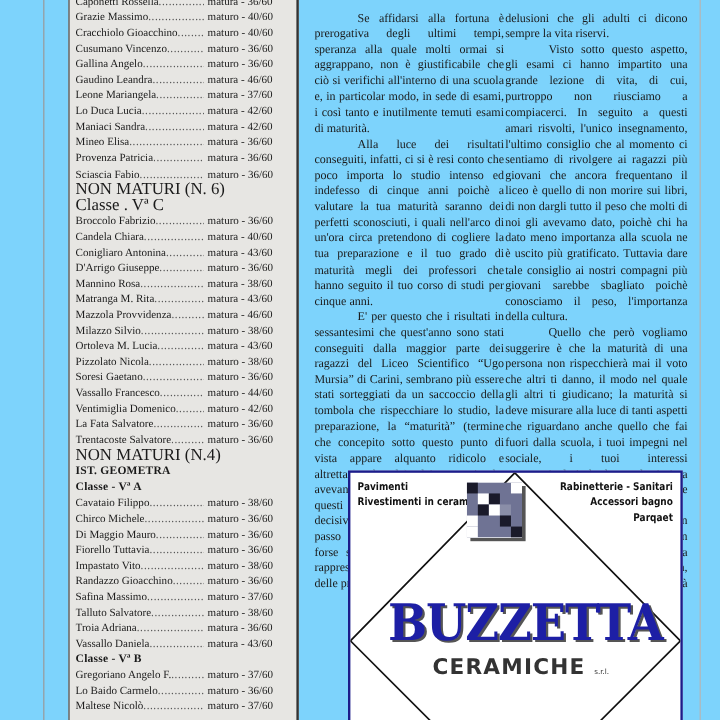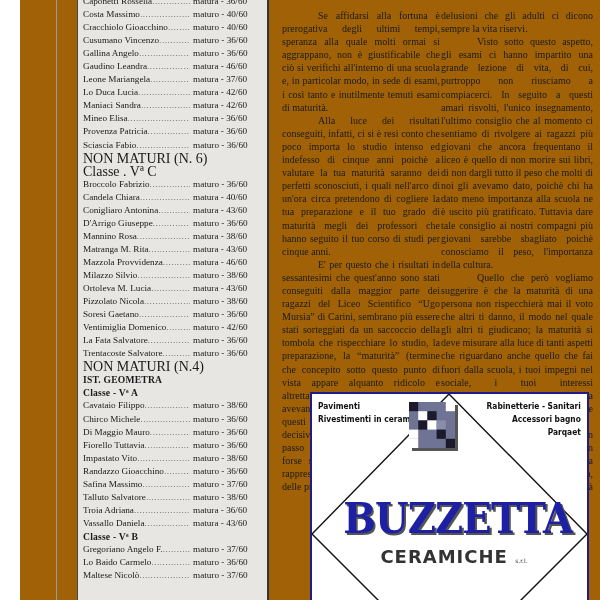--- a/index.html
+++ b/index.html
@@ -1,17 +1,17 @@
 <!DOCTYPE html>
 <html><head>
   <meta charset="utf-8">
   <style>
     html, body { margin: 0; padding: 0; }
     body { width: 600px; height: 600px; overflow: hidden; background: #ffffff; position: relative; font-family: "Liberation Serif", serif; color: #1a1a1a; }
-    .page { position: absolute; inset: 0; background: #a16207; margin-left: 20px; }
+    .page { position: absolute; inset: 0; background: #7dd3fc; }
     .left-rule { position: absolute; left: 36px; top: 0; width: 1px; height: 600px; background: #9a9a9a; }
     .list-box { position: absolute; left: 57px; top: -6px; width: 189px; height: 620px; background: #e7e6e3; border-left: 1px solid #444; border-right: 2px solid #333; }
     .list { position: absolute; left: 63px; top: -5px; width: 178px; font-size: 9.2px; line-height: 13.05px; }
     .row { display: flex; white-space: nowrap; overflow: hidden; }
     .row .name { flex: 0 0 auto; }
     .row .dots { flex: 1 1 auto; overflow: hidden; color: #555; letter-spacing: 0.5px; }
     .row .dots::after { content: "........................................................................."; }
     .row .grade { flex: 0 0 68px; text-align: left; padding-left: 3px; }
     .hdr { font-size: 14px; }
     .hdr.bold { font-weight: bold; font-size: 9.6px; letter-spacing: 0.2px; }
@@ -38,21 +38,21 @@
   <div class="left-rule"></div>
 
   <div class="list-box"></div>
   <div class="list" id="results-list">
       <div class="row">
         <span class="name">Caponetti Rossella</span>
         <span class="dots"></span>
         <span class="grade">matura - 36/60</span>
       </div>
       <div class="row">
-        <span class="name">Costa Massimo</span>
+        <span class="name">Grazie Massimo</span>
         <span class="dots"></span>
         <span class="grade">maturo - 40/60</span>
       </div>
       <div class="row">
         <span class="name">Cracchiolo Gioacchino</span>
         <span class="dots"></span>
         <span class="grade">maturo - 40/60</span>
       </div>
       <div class="row">
         <span class="name">Cusumano Vincenzo</span>
@@ -148,20 +148,25 @@
       </div>
       <div class="row">
         <span class="name">Pizzolato Nicola</span>
         <span class="dots"></span>
         <span class="grade">maturo - 38/60</span>
       </div>
       <div class="row">
         <span class="name">Soresi Gaetano</span>
         <span class="dots"></span>
         <span class="grade">maturo - 36/60</span>
+      </div>
+      <div class="row">
+        <span class="name">Vassallo Francesco</span>
+        <span class="dots"></span>
+        <span class="grade">maturo - 44/60</span>
       </div>
       <div class="row">
         <span class="name">Ventimiglia Domenico</span>
         <span class="dots"></span>
         <span class="grade">maturo - 42/60</span>
       </div>
       <div class="row">
         <span class="name">La Fata Salvatore</span>
         <span class="dots"></span>
         <span class="grade">maturo - 36/60</span>

